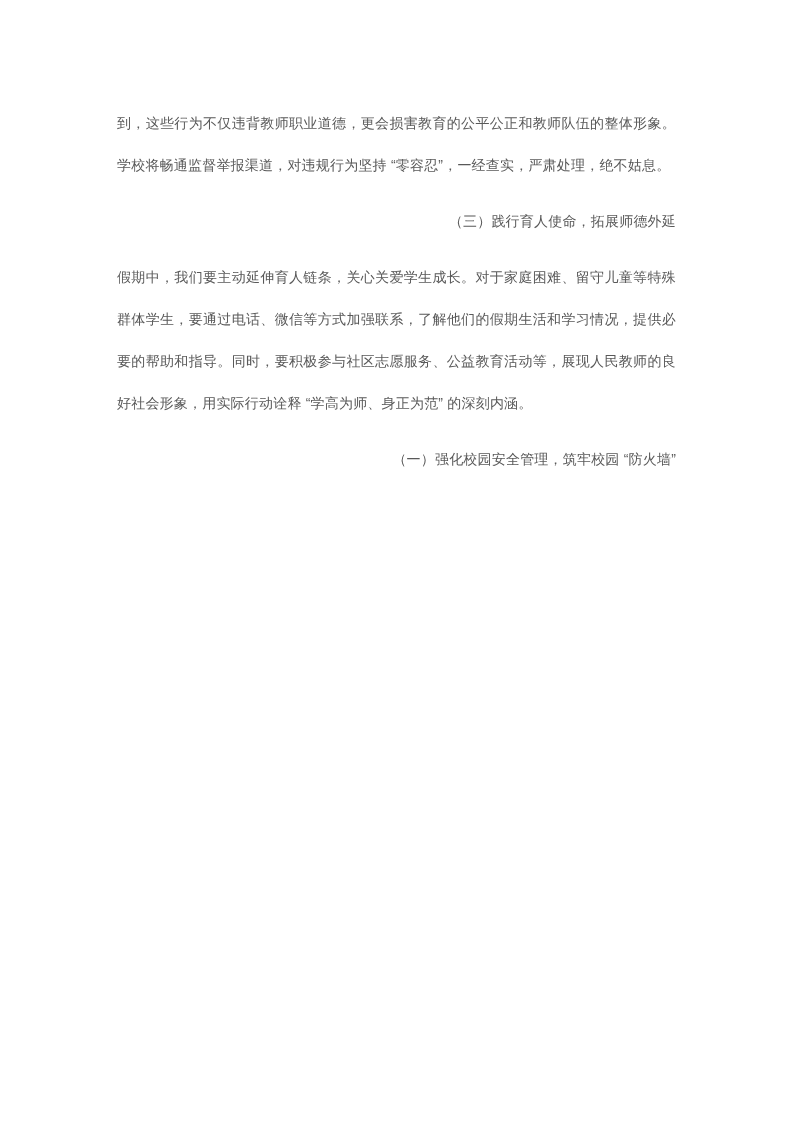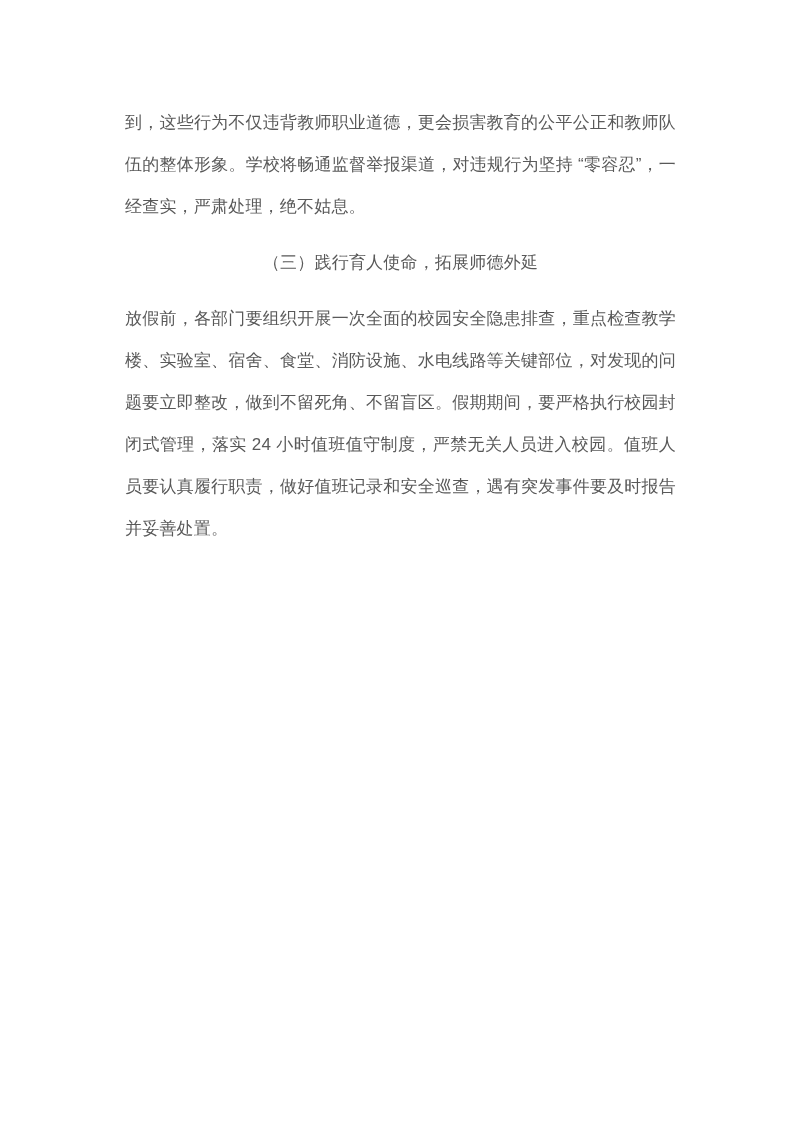--- a/index.html
+++ b/index.html
@@ -17,36 +17,37 @@
     font-family: "Liberation Sans", sans-serif;
   }
   .content {
     position: absolute;
     top: 102px;
     left: 117px;
     width: 559px;
     color: #595959;
   }
   .block {
-    font-size: 17px;
+    font-size: 14px;
     line-height: 42px;
-    margin: 0 0 14px 8px;
+    margin: 0 0 14px 0;
     letter-spacing: 0.2px;
     color: #595959;
   }
   .paragraph {
     text-align: justify;
     text-justify: inter-character;
   }
   .heading {
-    text-align: center;
+    text-align: right;
   }
 </style>
 </head>
 <body>
 
 <div class="page">
   <div class="content">
     <div class="block paragraph">到，这些行为不仅违背教师职业道德，更会损害教育的公平公正和教师队伍的整体形象。学校将畅通监督举报渠道，对违规行为坚持 “零容忍”，一经查实，严肃处理，绝不姑息。</div>
     <div class="block heading">（三）践行育人使命，拓展师德外延</div>
-    <div class="block paragraph">放假前，各部门要组织开展一次全面的校园安全隐患排查，重点检查教学楼、实验室、宿舍、食堂、消防设施、水电线路等关键部位，对发现的问题要立即整改，做到不留死角、不留盲区。假期期间，要严格执行校园封闭式管理，落实 24 小时值班值守制度，严禁无关人员进入校园。值班人员要认真履行职责，做好值班记录和安全巡查，遇有突发事件要及时报告并妥善处置。</div>
+    <div class="block paragraph">假期中，我们要主动延伸育人链条，关心关爱学生成长。对于家庭困难、留守儿童等特殊群体学生，要通过电话、微信等方式加强联系，了解他们的假期生活和学习情况，提供必要的帮助和指导。同时，要积极参与社区志愿服务、公益教育活动等，展现人民教师的良好社会形象，用实际行动诠释 “学高为师、身正为范” 的深刻内涵。</div>
+    <div class="block heading">（一）强化校园安全管理，筑牢校园 “防火墙”</div>
   </div>
 </div>
 
 </body></html>

